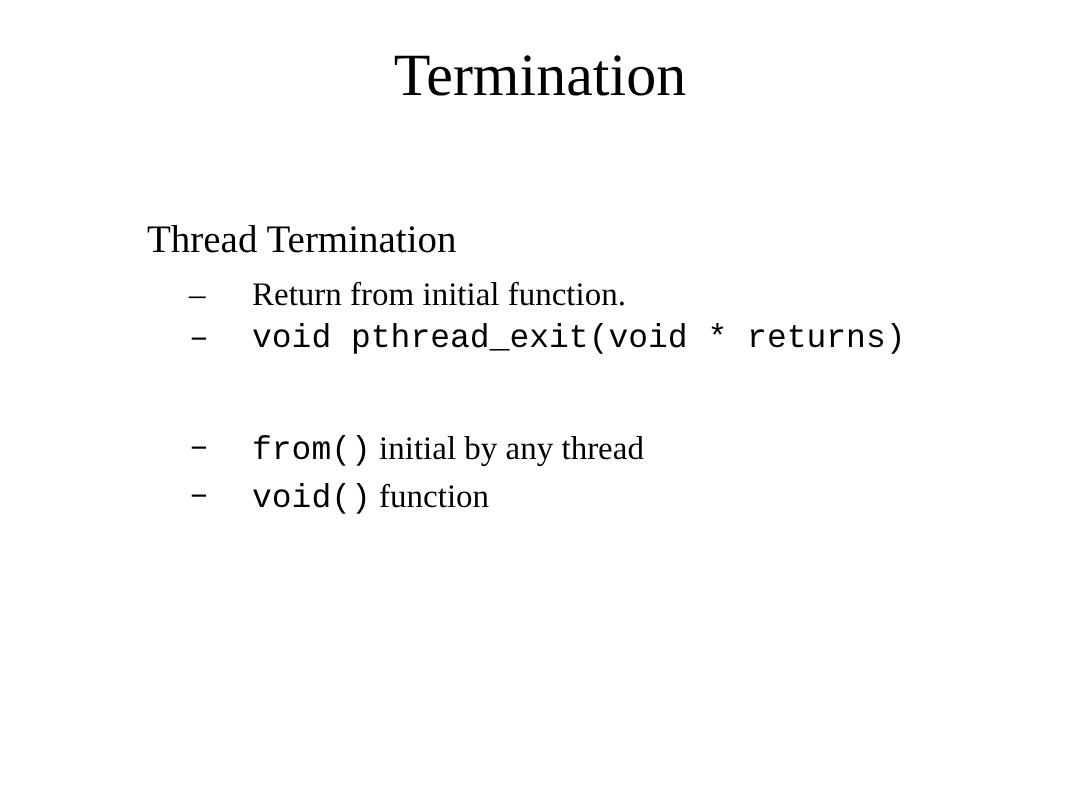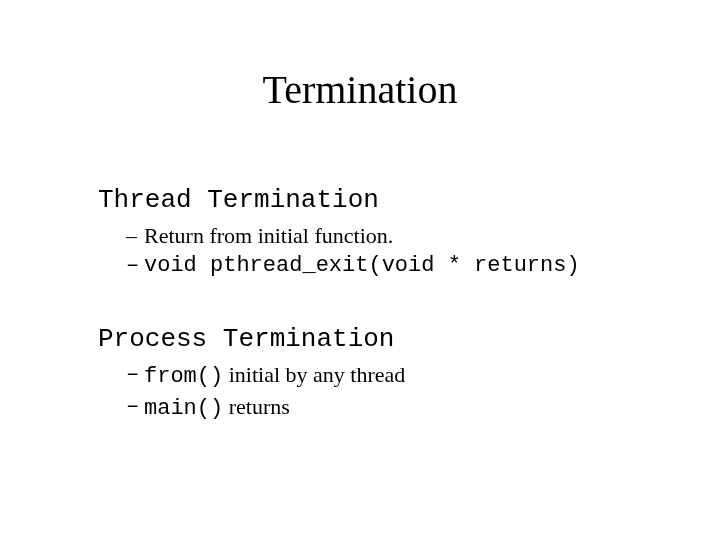--- a/index.html
+++ b/index.html
@@ -13,49 +13,49 @@
   }
   .slide {
     width: 720px;
     height: 540px;
     position: relative;
     box-sizing: border-box;
   }
   .title {
     text-align: center;
     font-size: 40px;
-    margin-top: 66px;
+    margin-top: 26px;
     margin-bottom: 72px;
     font-weight: normal;
   }
   .content {
     padding-left: 98px;
     padding-right: 40px;
   }
   .heading {
     font-size: 26px;
     margin-bottom: 6px;
-    font-family: Liberation Mono, monospace;
   }
   .bullet-list {
     margin-top: 0;
     margin-bottom: 44px;
     padding-left: 28px;
   }
   .bullet {
     font-size: 22px;
     line-height: 1.35;
     display: flex;
   }
   .dash {
     flex: 0 0 auto;
     width: 18px;
   }
   .bt {
     flex: 1 1 auto;
+    margin-left: 24px;
   }
   .mono {
     font-family: "Courier New", Courier, monospace;
   }
 </style>
 </head>
 <body>
 
 <div class="slide">
 
@@ -68,26 +68,25 @@
       <div class="bullet">
         <span class="dash">–</span>
         <span class="bt">Return from initial function.</span>
       </div>
       <div class="bullet">
         <span class="dash mono">–</span>
         <span class="bt mono">void pthread_exit(void * returns)</span>
       </div>
     </div>
 
-    <div class="heading">Process Termination</div>
     <div class="bullet-list">
       <div class="bullet">
         <span class="dash mono">–</span>
         <span class="bt"><span class="mono">from()</span><span> initial by any thread</span></span>
       </div>
       <div class="bullet">
         <span class="dash mono">–</span>
-        <span class="bt"><span class="mono">main()</span><span> returns</span></span>
+        <span class="bt"><span class="mono">void()</span><span> function</span></span>
       </div>
     </div>
 
   </div>
 </div>
 
 </body></html>

